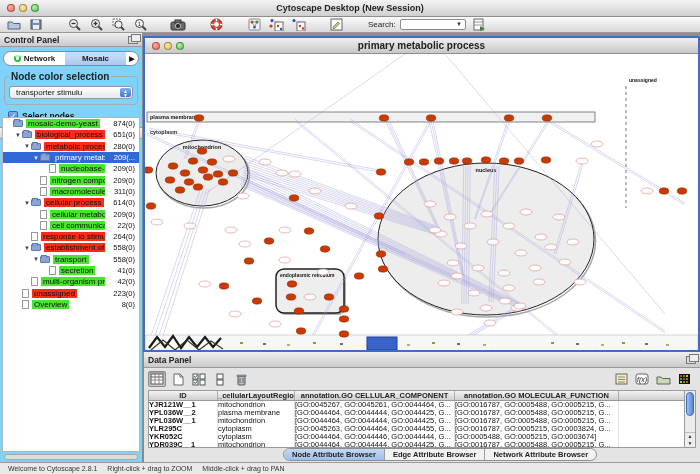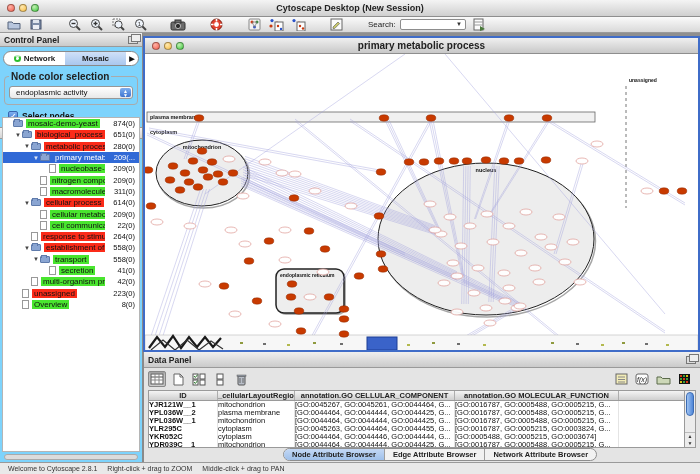--- a/index.html
+++ b/index.html
@@ -271,21 +271,21 @@
         <span>Network</span>
       </div>
       <div class="cp-tab selected">
         <span>Mosaic</span>
       </div>
       <div class="tab-overflow">▶</div>
     </div>
     <fieldset class="groupbox">
       <legend>Node color selection</legend>
       <div class="combo">
-        <span>endoplasmic activity</span>
+        <span>transporter stimulu</span>
         <span class="stepper">
             <span>▲</span>
             <span>▼</span>
           </span>
       </div>
     </fieldset>
     <div class="checkbox-row">
       <span class="checkbox">✓</span>
       <span>Select nodes</span>
     </div>

